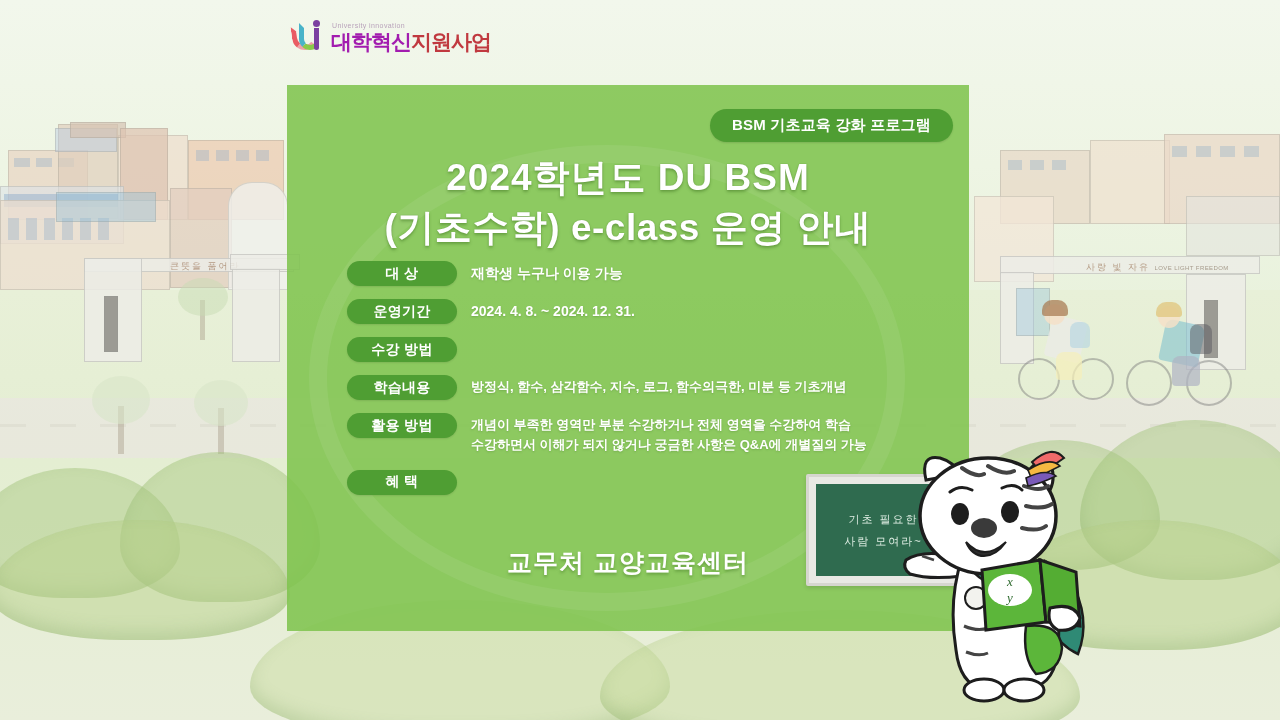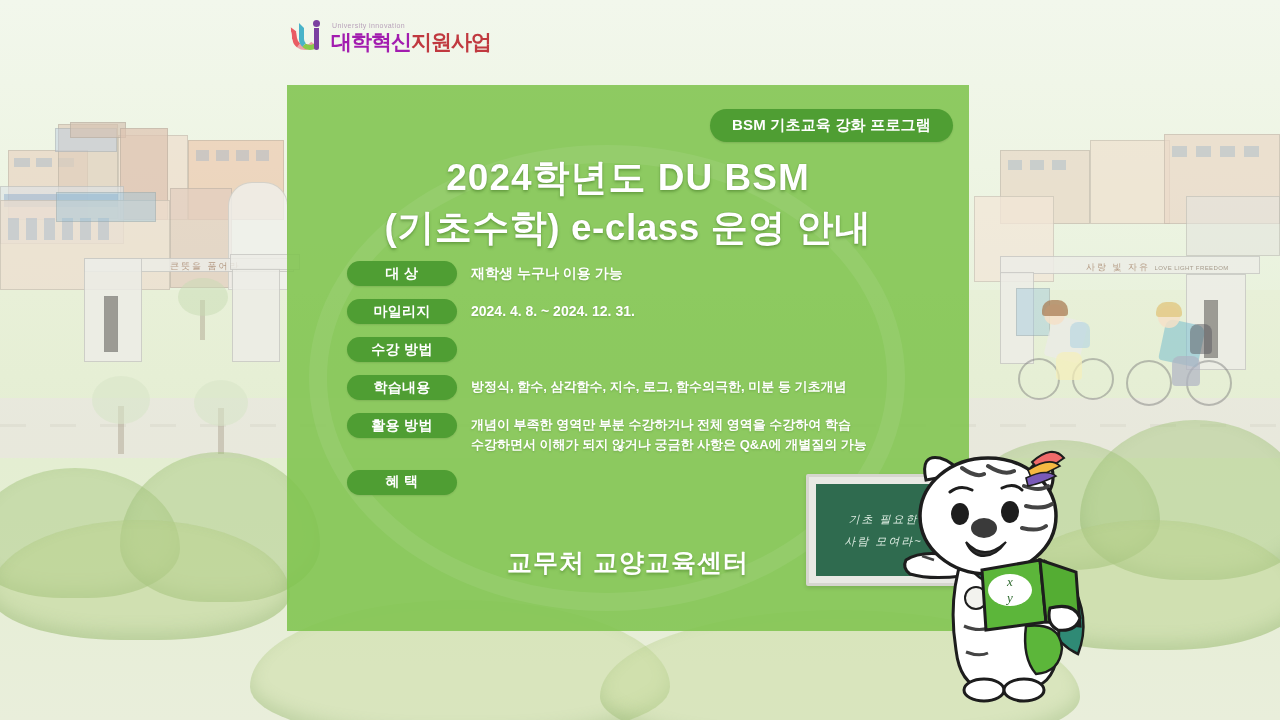--- a/index.html
+++ b/index.html
@@ -167,21 +167,21 @@
     position:absolute; left:806px; top:474px; width:155px; height:112px;
     background:#e9e9e4; border:3px solid #d6d6cf; border-radius:2px;
     z-index:7; box-shadow:0 2px 4px rgba(0,0,0,.12);
   }
   #board .inner {
     position:absolute; inset:7px; background:#2f6b4f;
     display:flex; flex-direction:column; align-items:center;
     justify-content:center; gap:7px;
   }
   #board .bl {
-    color:#dfeee4; font-size:11px; letter-spacing:2px; white-space:nowrap;font-style:italic;
+    color:#dfeee4; font-size:11px; letter-spacing:2px; white-space:nowrap;
   }
 
   
   #tiger { position:absolute; left:900px; top:440px; width:230px; height:280px; z-index:8; }
   #tiger svg { width:100%; height:100%; display:block; }
 </style>
 </head>
 <body>
 
 <div id="bg">
@@ -313,21 +313,21 @@
   <div id="rows">
 
     <div class="row">
       <div class="pill">대      상</div>
       <div class="val">
         <span class="ln">재학생 누구나 이용 가능</span>
       </div>
     </div>
 
     <div class="row">
-      <div class="pill">마일리지</div>
+      <div class="pill">운영기간</div>
       <div class="val">
         <span class="ln">2024. 4. 8. ~ 2024. 12. 31.</span>
       </div>
     </div>
 
     <div class="row">
       <div class="pill">수강 방법</div>
     </div>
 
     <div class="row">

